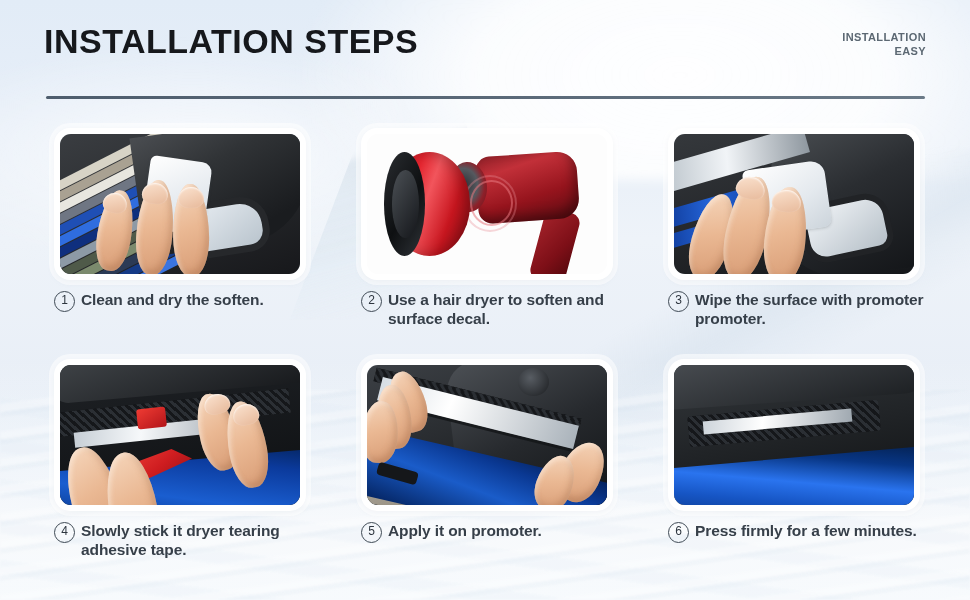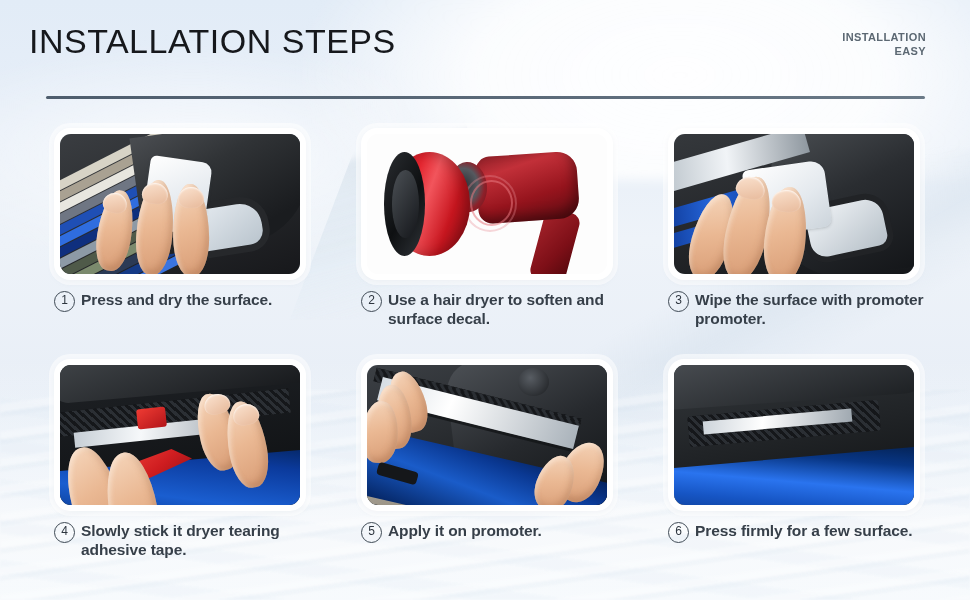--- a/index.html
+++ b/index.html
@@ -49,22 +49,22 @@
   }
   .bg-ridge{
     position:absolute;left:560px;top:150px;width:420px;height:300px;opacity:.5;
     background:linear-gradient(150deg, rgba(255,255,255,0) 40%, rgba(190,208,224,.5) 52%, rgba(255,255,255,0) 66%);
     filter:blur(3px);
   }
 
   
   .header{position:absolute;left:0;top:0;width:970px;height:112px;}
   .title{
-    position:absolute;left:29px;top:22px;
-    font-size:34px;letter-spacing:.5px;font-weight:400;
+    position:absolute;left:44px;top:22px;
+    font-size:34px;letter-spacing:.5px;font-weight:700;
     color:#16181c;white-space:nowrap;
   }
   .tagline{
     position:absolute;right:44px;top:30px;width:170px;
     text-align:right;line-height:14px;
     font-size:11px;letter-spacing:.4px;font-weight:700;color:#5c6873;
   }
   .tagline span{display:block;}
   .rule{
     position:absolute;left:46px;top:96px;width:879px;height:3px;
@@ -336,21 +336,21 @@
           <div class="finger" style="left:16%;top:40%;width:14%;height:58%;transform:rotate(9deg);"></div>
           <div class="nail" style="left:18%;top:42%;width:10%;height:14%;transform:rotate(9deg);"></div>
           <div class="finger" style="left:32%;top:33%;width:15%;height:68%;transform:rotate(5deg);"></div>
           <div class="nail" style="left:34%;top:35%;width:11%;height:15%;transform:rotate(5deg);"></div>
           <div class="finger" style="left:47%;top:36%;width:15%;height:66%;transform:rotate(-1deg);"></div>
           <div class="nail" style="left:49%;top:38%;width:11%;height:15%;transform:rotate(-1deg);"></div>
         </div>
       </div>
       <div class="caption">
         <div class="num">1</div>
-        <div class="cap-text">Press and dry the surface.</div>
+        <div class="cap-text">Clean and dry the soften.</div>
       </div>
     </div>
 
     <div class="card">
       <div class="photo-frame">
         <div class="photo p2">
           <div class="dryer-handle"></div>
           <div class="dryer-body"></div>
           <div class="dryer-nozzle"></div>
           <div class="heatwave b"></div>
@@ -443,18 +443,18 @@
           <div class="bg"></div>
           <div class="ground"></div>
           <div class="bluebody"></div>
           <div class="toppanel"></div>
           <div class="cfplate carbon"></div>
           <div class="silverbar"></div>
         </div>
       </div>
       <div class="caption">
         <div class="num">6</div>
-        <div class="cap-text">Press firmly for a few surface.</div>
+        <div class="cap-text">Press firmly for a few minutes.</div>
       </div>
     </div>
 
   </div>
 </div>
 
 </body></html>

